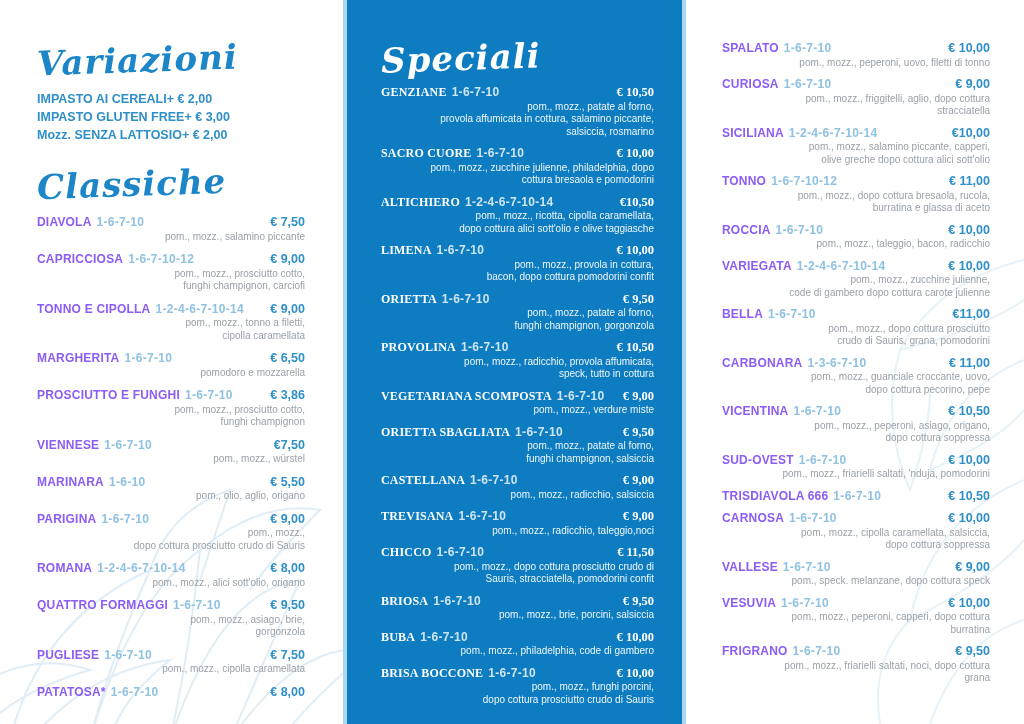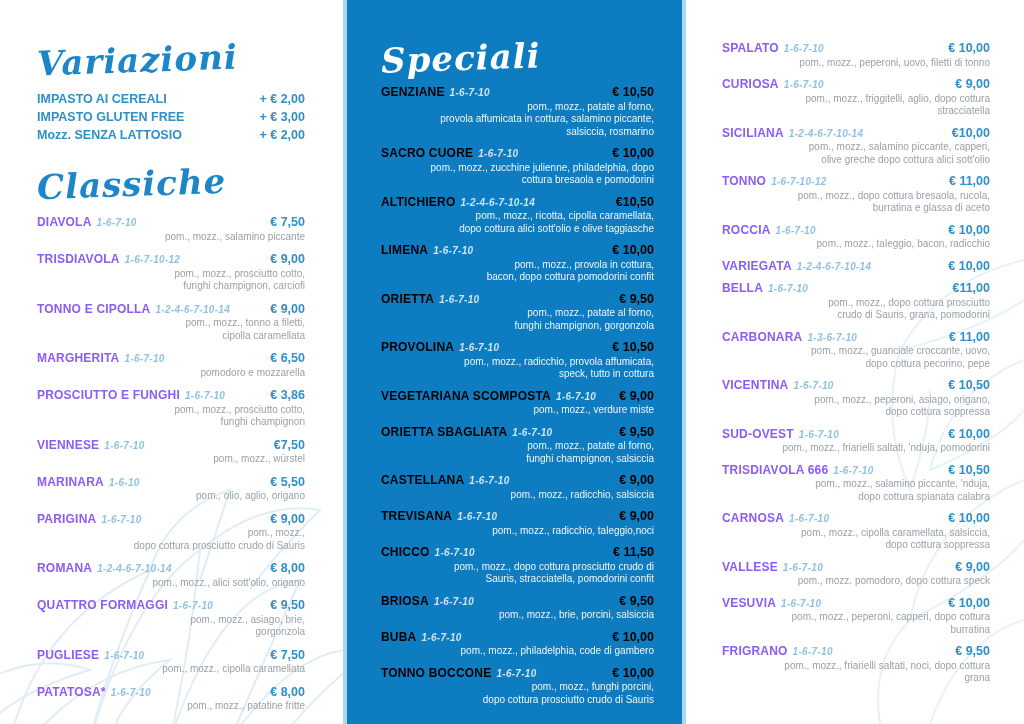--- a/index.html
+++ b/index.html
@@ -24,32 +24,32 @@
   .col{position:absolute;}
   .col-left{left:37px;top:40px;width:268px;}
   .col-right{left:722px;top:40px;width:268px;}
   .panel{
     position:absolute;left:343px;top:0;width:335px;height:724px;
     background:#0d7cc0;
     border-left:4px solid #aad8ee;border-right:4px solid #aad8ee;
   }
   .col-mid{position:absolute;left:34px;top:38px;width:273px;}
   
-  .var-row{display:flex;justify-content:space-between;
+  .var-row{display:flex;
     font-size:12.5px;font-weight:700;color:#2e8fc9;line-height:18px;}
   .var-block{margin-bottom:20px;}
   
   .item{margin-bottom:8px;}
   .item-head{display:flex;justify-content:space-between;align-items:baseline;line-height:13.5px;}
   .item-name{font-size:12px;font-weight:700;color:#8b5cf6;letter-spacing:.2px;white-space:nowrap;}
-  .item-codes{font-size:10px;font-weight:600;color:#8fc2e2;margin-left:5px;letter-spacing:.3px;font-style:italic;}
+  .item-codes{font-size:12px;font-weight:600;color:#8fc2e2;margin-left:5px;letter-spacing:.3px;}
   .item-price{font-size:12.5px;font-weight:700;color:#2e8fc9;white-space:nowrap;margin-left:6px;}
   .item-desc{font-size:10px;color:#9aa1a8;line-height:12.5px;white-space:pre-line;margin-top:1px;text-align:right;}
   
-  .col-mid .item-name,.col-mid .item-price{color:#000000;}
+  .col-mid .item-name,.col-mid .item-price{color:#ffffff;font-family:Liberation Serif, serif;}
   .col-mid .item-codes{color:rgba(255,255,255,.8);}
   .col-mid .item-desc{color:rgba(255,255,255,.93);}
   .col-mid .script-title{color:#ffffff;margin-bottom:6px;}
   .col-mid .item{margin-bottom:7px;}
   .col-right .item{margin-bottom:7px;}
 </style>
 </head>
 <body>
 
 <svg class="watermark" style="left:-30px;top:450px;" width="400" height="290" viewBox="0 0 400 290" fill="none" stroke="#e1edf6" stroke-width="2">
@@ -100,21 +100,21 @@
         <span class="item-name">DIAVOLA</span><span class="item-codes">1-6-7-10</span>
       </span>
       <span class="item-price">€ 7,50</span>
     </div>
     <div class="item-desc">pom., mozz., salamino piccante</div>
   </div>
 
   <div class="item">
     <div class="item-head">
       <span>
-        <span class="item-name">TRISDIAVOLA</span><span class="item-codes">1-6-7-10-12</span>
+        <span class="item-name">CAPRICCIOSA</span><span class="item-codes">1-6-7-10-12</span>
       </span>
       <span class="item-price">€ 9,00</span>
     </div>
     <div class="item-desc">pom., mozz., prosciutto cotto,
 funghi champignon, carciofi</div>
   </div>
 
   <div class="item">
     <div class="item-head">
       <span>
@@ -209,21 +209,20 @@
     <div class="item-desc">pom., mozz., cipolla caramellata</div>
   </div>
 
   <div class="item">
     <div class="item-head">
       <span>
         <span class="item-name">PATATOSA*</span><span class="item-codes">1-6-7-10</span>
       </span>
       <span class="item-price">€ 8,00</span>
     </div>
-    <div class="item-desc">pom., mozz., patatine fritte</div>
   </div>
 
 </div>
   </div>
 </div>
 
 <div class="panel">
   <div class="col-mid">
     <div class="script-title">Speciali</div>
     <div>
@@ -362,21 +361,21 @@
         <span class="item-name">BUBA</span><span class="item-codes">1-6-7-10</span>
       </span>
       <span class="item-price">€ 10,00</span>
     </div>
     <div class="item-desc">pom., mozz., philadelphia, code di gambero</div>
   </div>
 
   <div class="item">
     <div class="item-head">
       <span>
-        <span class="item-name">TONNO BOCCONE</span><span class="item-codes">1-6-7-10</span>
+        <span class="item-name">BRISA BOCCONE</span><span class="item-codes">1-6-7-10</span>
       </span>
       <span class="item-price">€ 10,00</span>
     </div>
     <div class="item-desc">pom., mozz., funghi porcini,
 dopo cottura prosciutto crudo di Sauris</div>
   </div>
 
 </div>
   </div>
 </div>
@@ -436,20 +435,22 @@
     <div class="item-desc">pom., mozz., taleggio, bacon, radicchio</div>
   </div>
 
   <div class="item">
     <div class="item-head">
       <span>
         <span class="item-name">VARIEGATA</span><span class="item-codes">1-2-4-6-7-10-14</span>
       </span>
       <span class="item-price">€ 10,00</span>
     </div>
+    <div class="item-desc">pom., mozz., zucchine julienne,
+code di gambero dopo cottura carote julienne</div>
   </div>
 
   <div class="item">
     <div class="item-head">
       <span>
         <span class="item-name">BELLA</span><span class="item-codes">1-6-7-10</span>
       </span>
       <span class="item-price">€11,00</span>
     </div>
     <div class="item-desc">pom., mozz., dopo cottura prosciutto
@@ -488,43 +489,41 @@
     <div class="item-desc">pom., mozz., friarielli saltati, 'nduja, pomodorini</div>
   </div>
 
   <div class="item">
     <div class="item-head">
       <span>
         <span class="item-name">TRISDIAVOLA 666</span><span class="item-codes">1-6-7-10</span>
       </span>
       <span class="item-price">€ 10,50</span>
     </div>
-    <div class="item-desc">pom., mozz., salamino piccante, 'nduja,
-dopo cottura spianata calabra</div>
   </div>
 
   <div class="item">
     <div class="item-head">
       <span>
         <span class="item-name">CARNOSA</span><span class="item-codes">1-6-7-10</span>
       </span>
       <span class="item-price">€ 10,00</span>
     </div>
     <div class="item-desc">pom., mozz., cipolla caramellata, salsiccia,
 dopo cottura soppressa</div>
   </div>
 
   <div class="item">
     <div class="item-head">
       <span>
         <span class="item-name">VALLESE</span><span class="item-codes">1-6-7-10</span>
       </span>
       <span class="item-price">€ 9,00</span>
     </div>
-    <div class="item-desc">pom., mozz. pomodoro, dopo cottura speck</div>
+    <div class="item-desc">pom., speck. melanzane, dopo cottura speck</div>
   </div>
 
   <div class="item">
     <div class="item-head">
       <span>
         <span class="item-name">VESUVIA</span><span class="item-codes">1-6-7-10</span>
       </span>
       <span class="item-price">€ 10,00</span>
     </div>
     <div class="item-desc">pom., mozz., peperoni, capperi, dopo cottura

